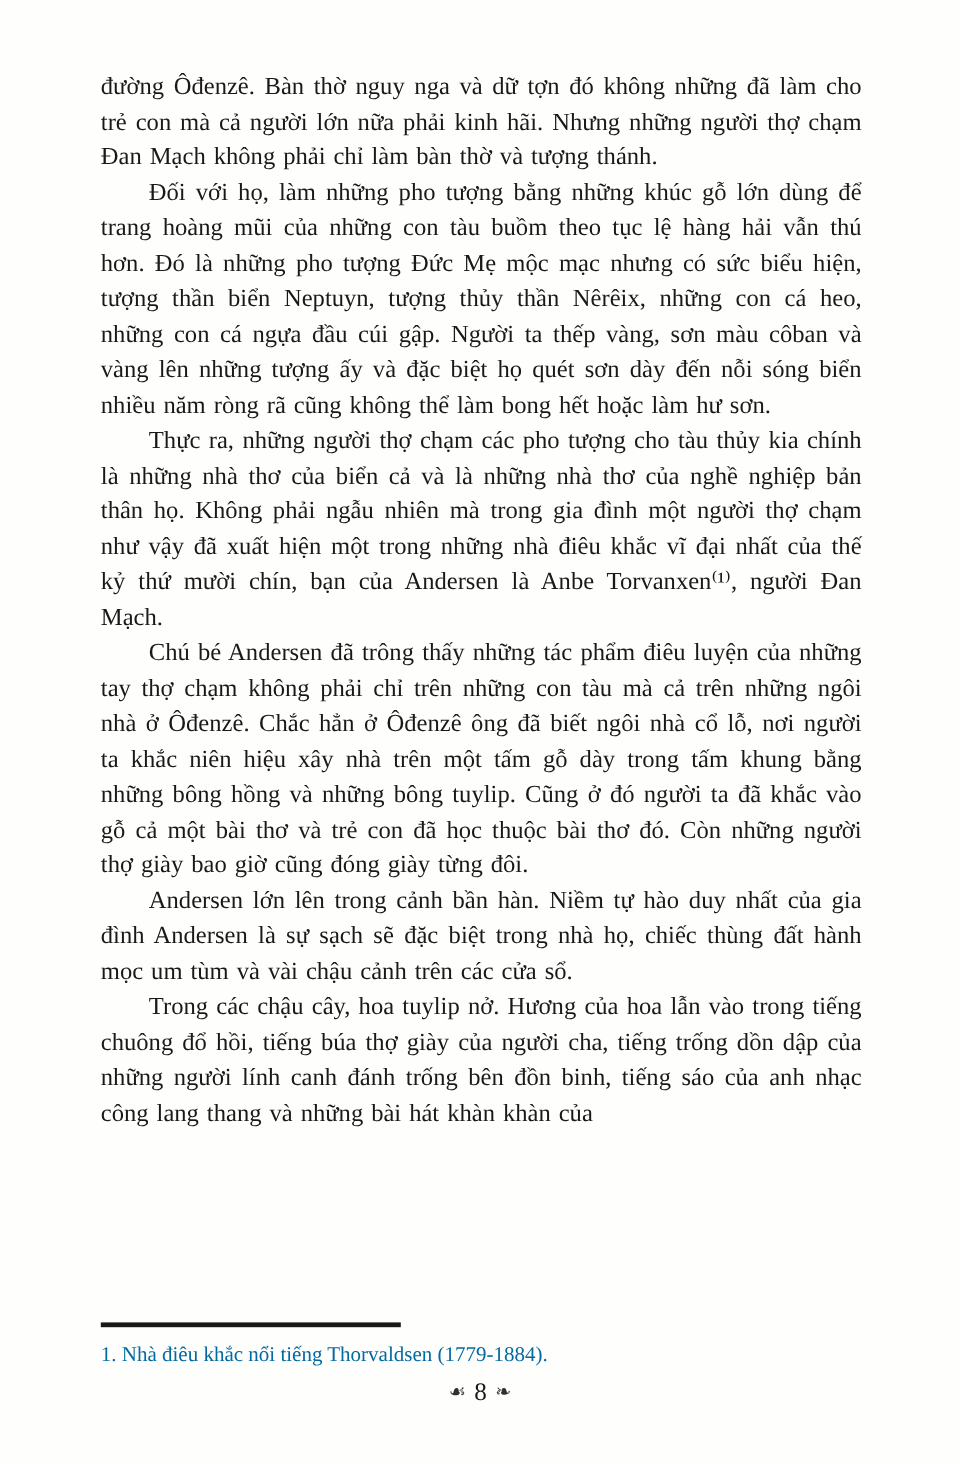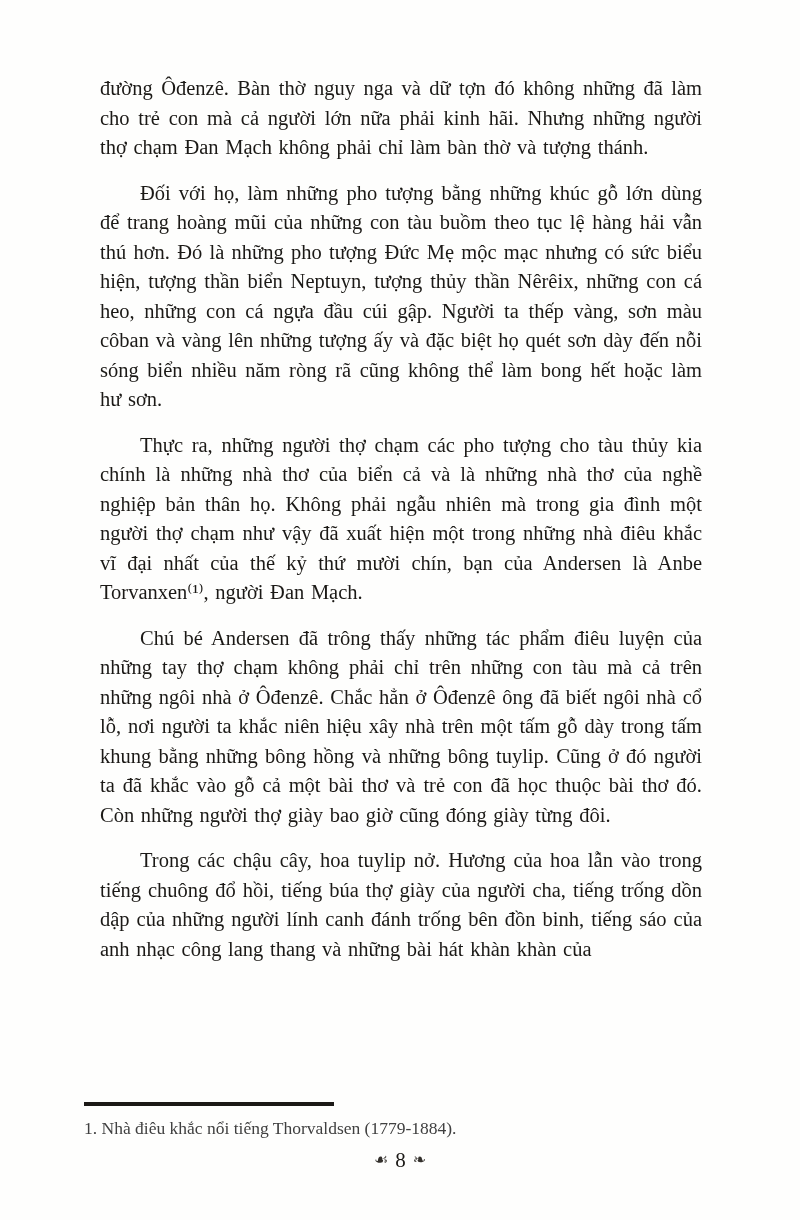--- a/index.html
+++ b/index.html
@@ -17,21 +17,21 @@
     color: #181614;
     overflow: hidden;
   }
   .text-block {
     position: absolute;
     left: 84px;
     top: 58px;
     width: 634px;
   }
   .para {
-    margin: 16px;
+    margin: 0;
     font-size: 20.5px;
     line-height: 29.5px;
     text-align: justify;
     text-justify: inter-word;
     word-spacing: 1.5px;
     color: #1b1916;
   }
   .para.indent {
     text-indent: 40px;
   }
@@ -43,21 +43,21 @@
     height: 4px;
     background: #1b1916;
   }
   .footnote {
     position: absolute;
     left: 84px;
     top: 1116px;
     width: 634px;
     font-size: 17.5px;
     line-height: 24px;
-    color: #404040;
+    color: #0369a1;
   }
   .page-footer {
     position: absolute;
     left: 0;
     top: 1148px;
     width: 800px;
     text-align: center;
     font-size: 20px;
     color: #1b1916;
   }
@@ -76,20 +76,21 @@
 </head>
 <body>
 
 <div class="page">
 
   <div class="text-block" id="para-container">
       <p class="para">đường Ôđenzê. Bàn thờ nguy nga và dữ tợn đó không những đã làm cho trẻ con mà cả người lớn nữa phải kinh hãi. Nhưng những người thợ chạm Đan Mạch không phải chỉ làm bàn thờ và tượng thánh.</p>
       <p class="para indent">Đối với họ, làm những pho tượng bằng những khúc gỗ lớn dùng để trang hoàng mũi của những con tàu buồm theo tục lệ hàng hải vẫn thú hơn. Đó là những pho tượng Đức Mẹ mộc mạc nhưng có sức biểu hiện, tượng thần biển Neptuyn, tượng thủy thần Nêrêix, những con cá heo, những con cá ngựa đầu cúi gập. Người ta thếp vàng, sơn màu côban và vàng lên những tượng ấy và đặc biệt họ quét sơn dày đến nỗi sóng biển nhiều năm ròng rã cũng không thể làm bong hết hoặc làm hư sơn.</p>
       <p class="para indent">Thực ra, những người thợ chạm các pho tượng cho tàu thủy kia chính là những nhà thơ của biển cả và là những nhà thơ của nghề nghiệp bản thân họ. Không phải ngẫu nhiên mà trong gia đình một người thợ chạm như vậy đã xuất hiện một trong những nhà điêu khắc vĩ đại nhất của thế kỷ thứ mười chín, bạn của Andersen là Anbe Torvanxen⁽¹⁾, người Đan Mạch.</p>
       <p class="para indent">Chú bé Andersen đã trông thấy những tác phẩm điêu luyện của những tay thợ chạm không phải chỉ trên những con tàu mà cả trên những ngôi nhà ở Ôđenzê. Chắc hẳn ở Ôđenzê ông đã biết ngôi nhà cổ lỗ, nơi người ta khắc niên hiệu xây nhà trên một tấm gỗ dày trong tấm khung bằng những bông hồng và những bông tuylip. Cũng ở đó người ta đã khắc vào gỗ cả một bài thơ và trẻ con đã học thuộc bài thơ đó. Còn những người thợ giày bao giờ cũng đóng giày từng đôi.</p>
+      <p class="para indent">Andersen lớn lên trong cảnh bần hàn. Niềm tự hào duy nhất của gia đình Andersen là sự sạch sẽ đặc biệt trong nhà họ, chiếc thùng đất hành mọc um tùm và vài chậu cảnh trên các cửa sổ.</p>
       <p class="para indent">Trong các chậu cây, hoa tuylip nở. Hương của hoa lẫn vào trong tiếng chuông đổ hồi, tiếng búa thợ giày của người cha, tiếng trống dồn dập của những người lính canh đánh trống bên đồn binh, tiếng sáo của anh nhạc công lang thang và những bài hát khàn khàn của</p>
     </div>
 
   <div class="footnote-rule"></div>
 
   <div class="footnote">1. Nhà điêu khắc nổi tiếng Thorvaldsen (1779-1884).</div>
 
   <div class="page-footer">
     <span class="ornament">☙</span><span class="page-num">8</span><span class="ornament">❧</span>
   </div>

